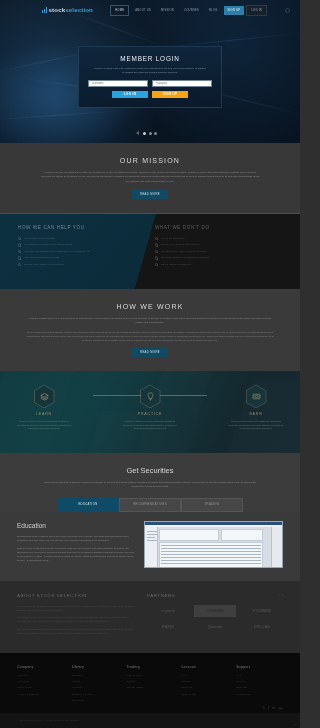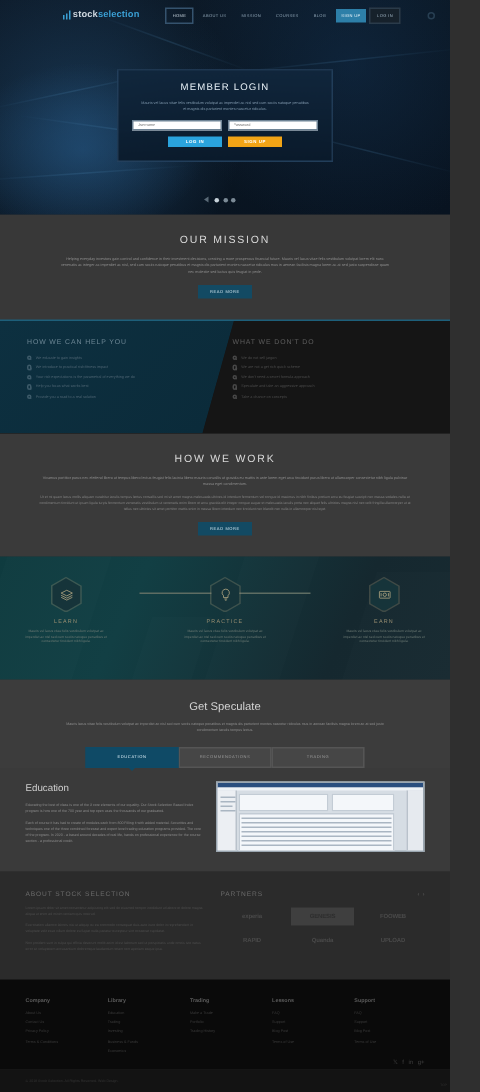--- a/index.html
+++ b/index.html
@@ -361,21 +361,21 @@
           </svg>
         </div>
           </div>
         <h4>EARN</h4>
         <p>Mauris vel lacus vitae felis vestibulum volutpat ac imperdiet ac nisl sed cum sociis natoque penatibus et consectetur tincidunt nibh ligula.</p>
       </div>
     </div>
   </div>
 
   <div class="empower">
-    <h2>Get Speculate</h2>
+    <h2>Get Securities</h2>
     <p>Mauris lacus vitae felis vestibulum volutpat ac imperdiet ac nisl sed cum sociis natoque penatibus et magnis dis parturient montes nascetur ridiculus mus in aenean facilisis magna lorem ac at sed justo condimentum iaculis tempus lectus.</p>
     <div class="tabs">
       <div class="tab on">EDUCATION</div>
       <div class="tab">RECOMMENDATIONS</div>
       <div class="tab">TRADING</div>
     </div>
   </div>
   <div class="panel">
     <div class="txt">
       <h3>Education</h3>

